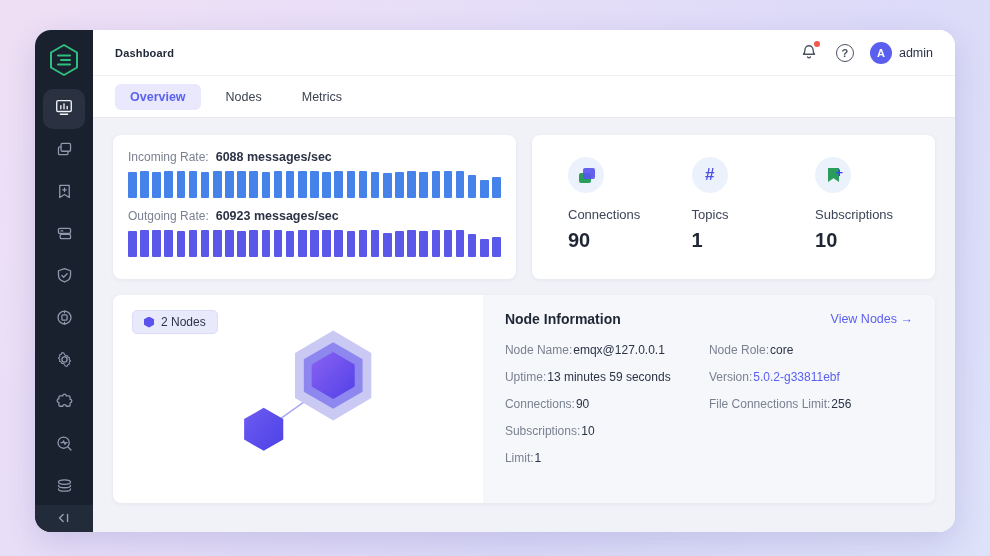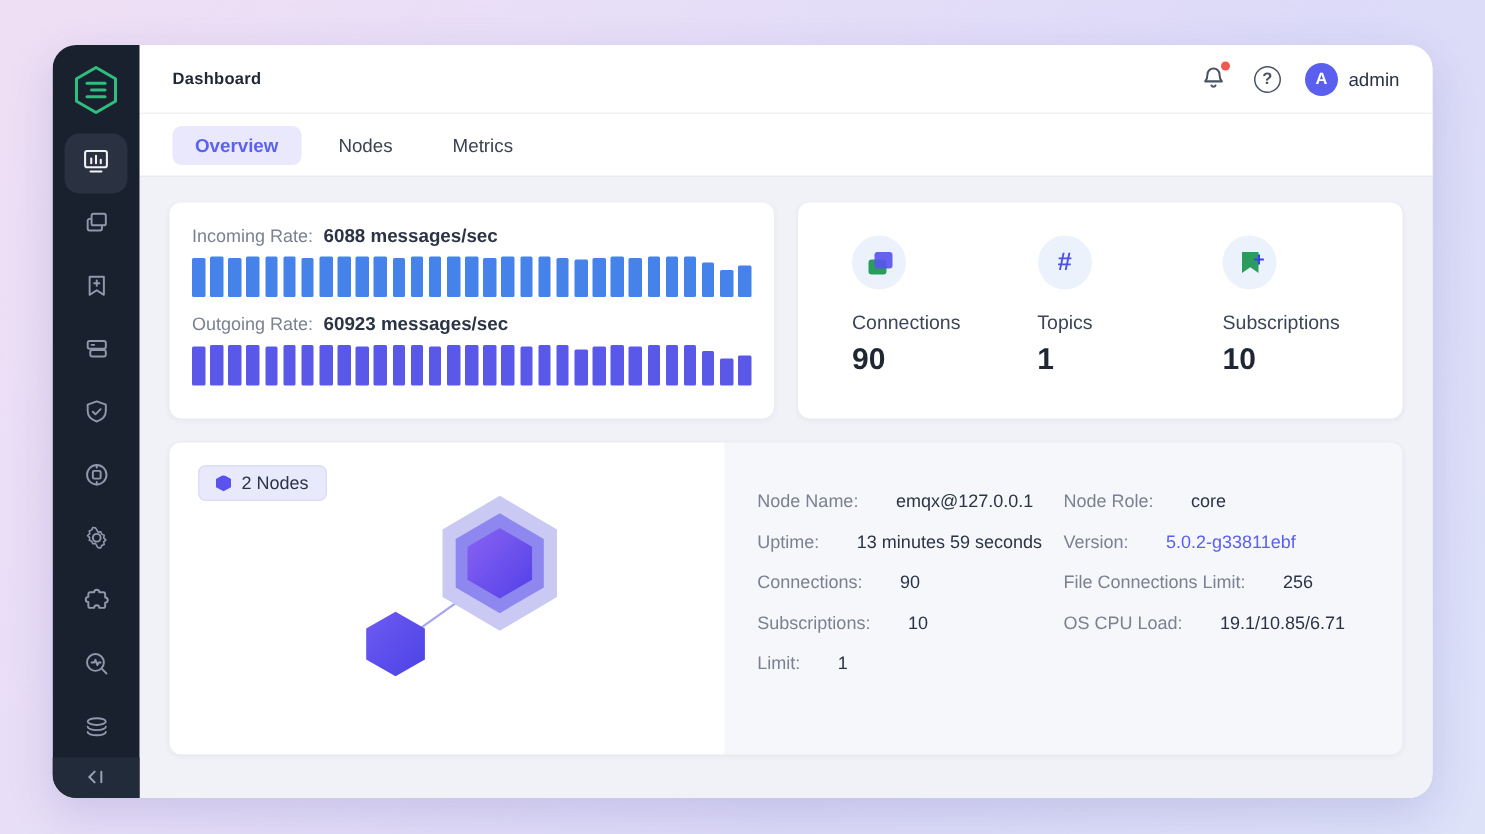--- a/index.html
+++ b/index.html
@@ -62,21 +62,21 @@
   .row2 { margin-top:16px; height:208px; display:flex; border-radius:8px; overflow:hidden; box-shadow:0 1px 4px rgba(30,40,90,.06); }
   .graph-section { flex:0 0 45%; background:#fff; position:relative; }
   .badge { position:absolute; left:19px; top:15px; display:flex; align-items:center; gap:7px; background:#e9e9fc; border:1px solid #dddcf8; border-radius:5px; padding:4px 11px; font-size:12px; color:#2b3345; }
   .hex-dot { width:10px; height:11px; background:#5b52ee; clip-path:polygon(50% 0%,100% 25%,100% 75%,50% 100%,0% 75%,0% 25%); }
   .info-section { flex:1; background:#f5f7fb; padding:16px 22px; }
   .info-head { display:flex; align-items:center; }
   .info-title { font-size:14px; font-weight:700; color:#1f2634; }
   .view-link { margin-left:auto; font-size:12.5px; color:#5a5ff0; cursor:pointer; }
   .info-cols { display:flex; margin-top:16px; }
   .info-col { width:50%; }
-  .info-row { display:flex; align-items:baseline; gap:25px; margin-bottom:13px; }
+  .info-row { display:flex; align-items:baseline; gap:1px; margin-bottom:13px; }
   .info-label { font-size:12px; color:#7b8190; white-space:nowrap; }
   .info-value { font-size:12px; color:#2b3345; font-weight:400; }
   .info-value.accent { color:#5a5ff0; }
 </style>
 </head>
 <body>
 
 <div class="window">
 
   <div class="sidebar">
@@ -356,20 +356,27 @@
             </defs>
             <line x1="160" y1="132" x2="222" y2="88" stroke="#a9a6f0" stroke-width="1.5"></line>
             <polygon points="225,34 264,57 264,103 225,126 186,103 186,57" fill="#c9c9f3"></polygon>
             <polygon points="225,46 255,63.5 255,96.5 225,114 195,96.5 195,63.5" fill="#8d87ef"></polygon>
             <polygon points="225,56 247,68.75 247,91.25 225,104 203,91.25 203,68.75" fill="url(#hexBig)"></polygon>
             <polygon points="154,113 174,124.5 174,145.5 154,157 134,145.5 134,124.5" fill="url(#hexSmall)"></polygon>
           </svg>
         </div>
 
         <div class="info-section">
+          <div class="info-head">
+            <span class="info-title">Node Information</span>
+            <span class="view-link">
+              <span>View Nodes</span>
+              <span>→</span>
+            </span>
+          </div>
           <div class="info-cols">
             <div class="info-col">
               <div class="info-row">
                 <span class="info-label">Node Name:</span>
                 <span class="info-value">emqx@127.0.0.1</span>
               </div>
               <div class="info-row">
                 <span class="info-label">Uptime:</span>
                 <span class="info-value">13 minutes 59 seconds</span>
               </div>
@@ -392,24 +399,20 @@
                 <span class="info-value">core</span>
               </div>
               <div class="info-row">
                 <span class="info-label">Version:</span>
                 <span class="info-value accent">5.0.2-g33811ebf</span>
               </div>
               <div class="info-row">
                 <span class="info-label">File Connections Limit:</span>
                 <span class="info-value">256</span>
               </div>
-              <div class="info-row">
-                <span class="info-label">OS CPU Load:</span>
-                <span class="info-value">19.1/10.85/6.71</span>
-              </div>
             </div>
           </div>
         </div>
       </div>
 
     </div>
   </div>
 </div>
 
 </body></html>

